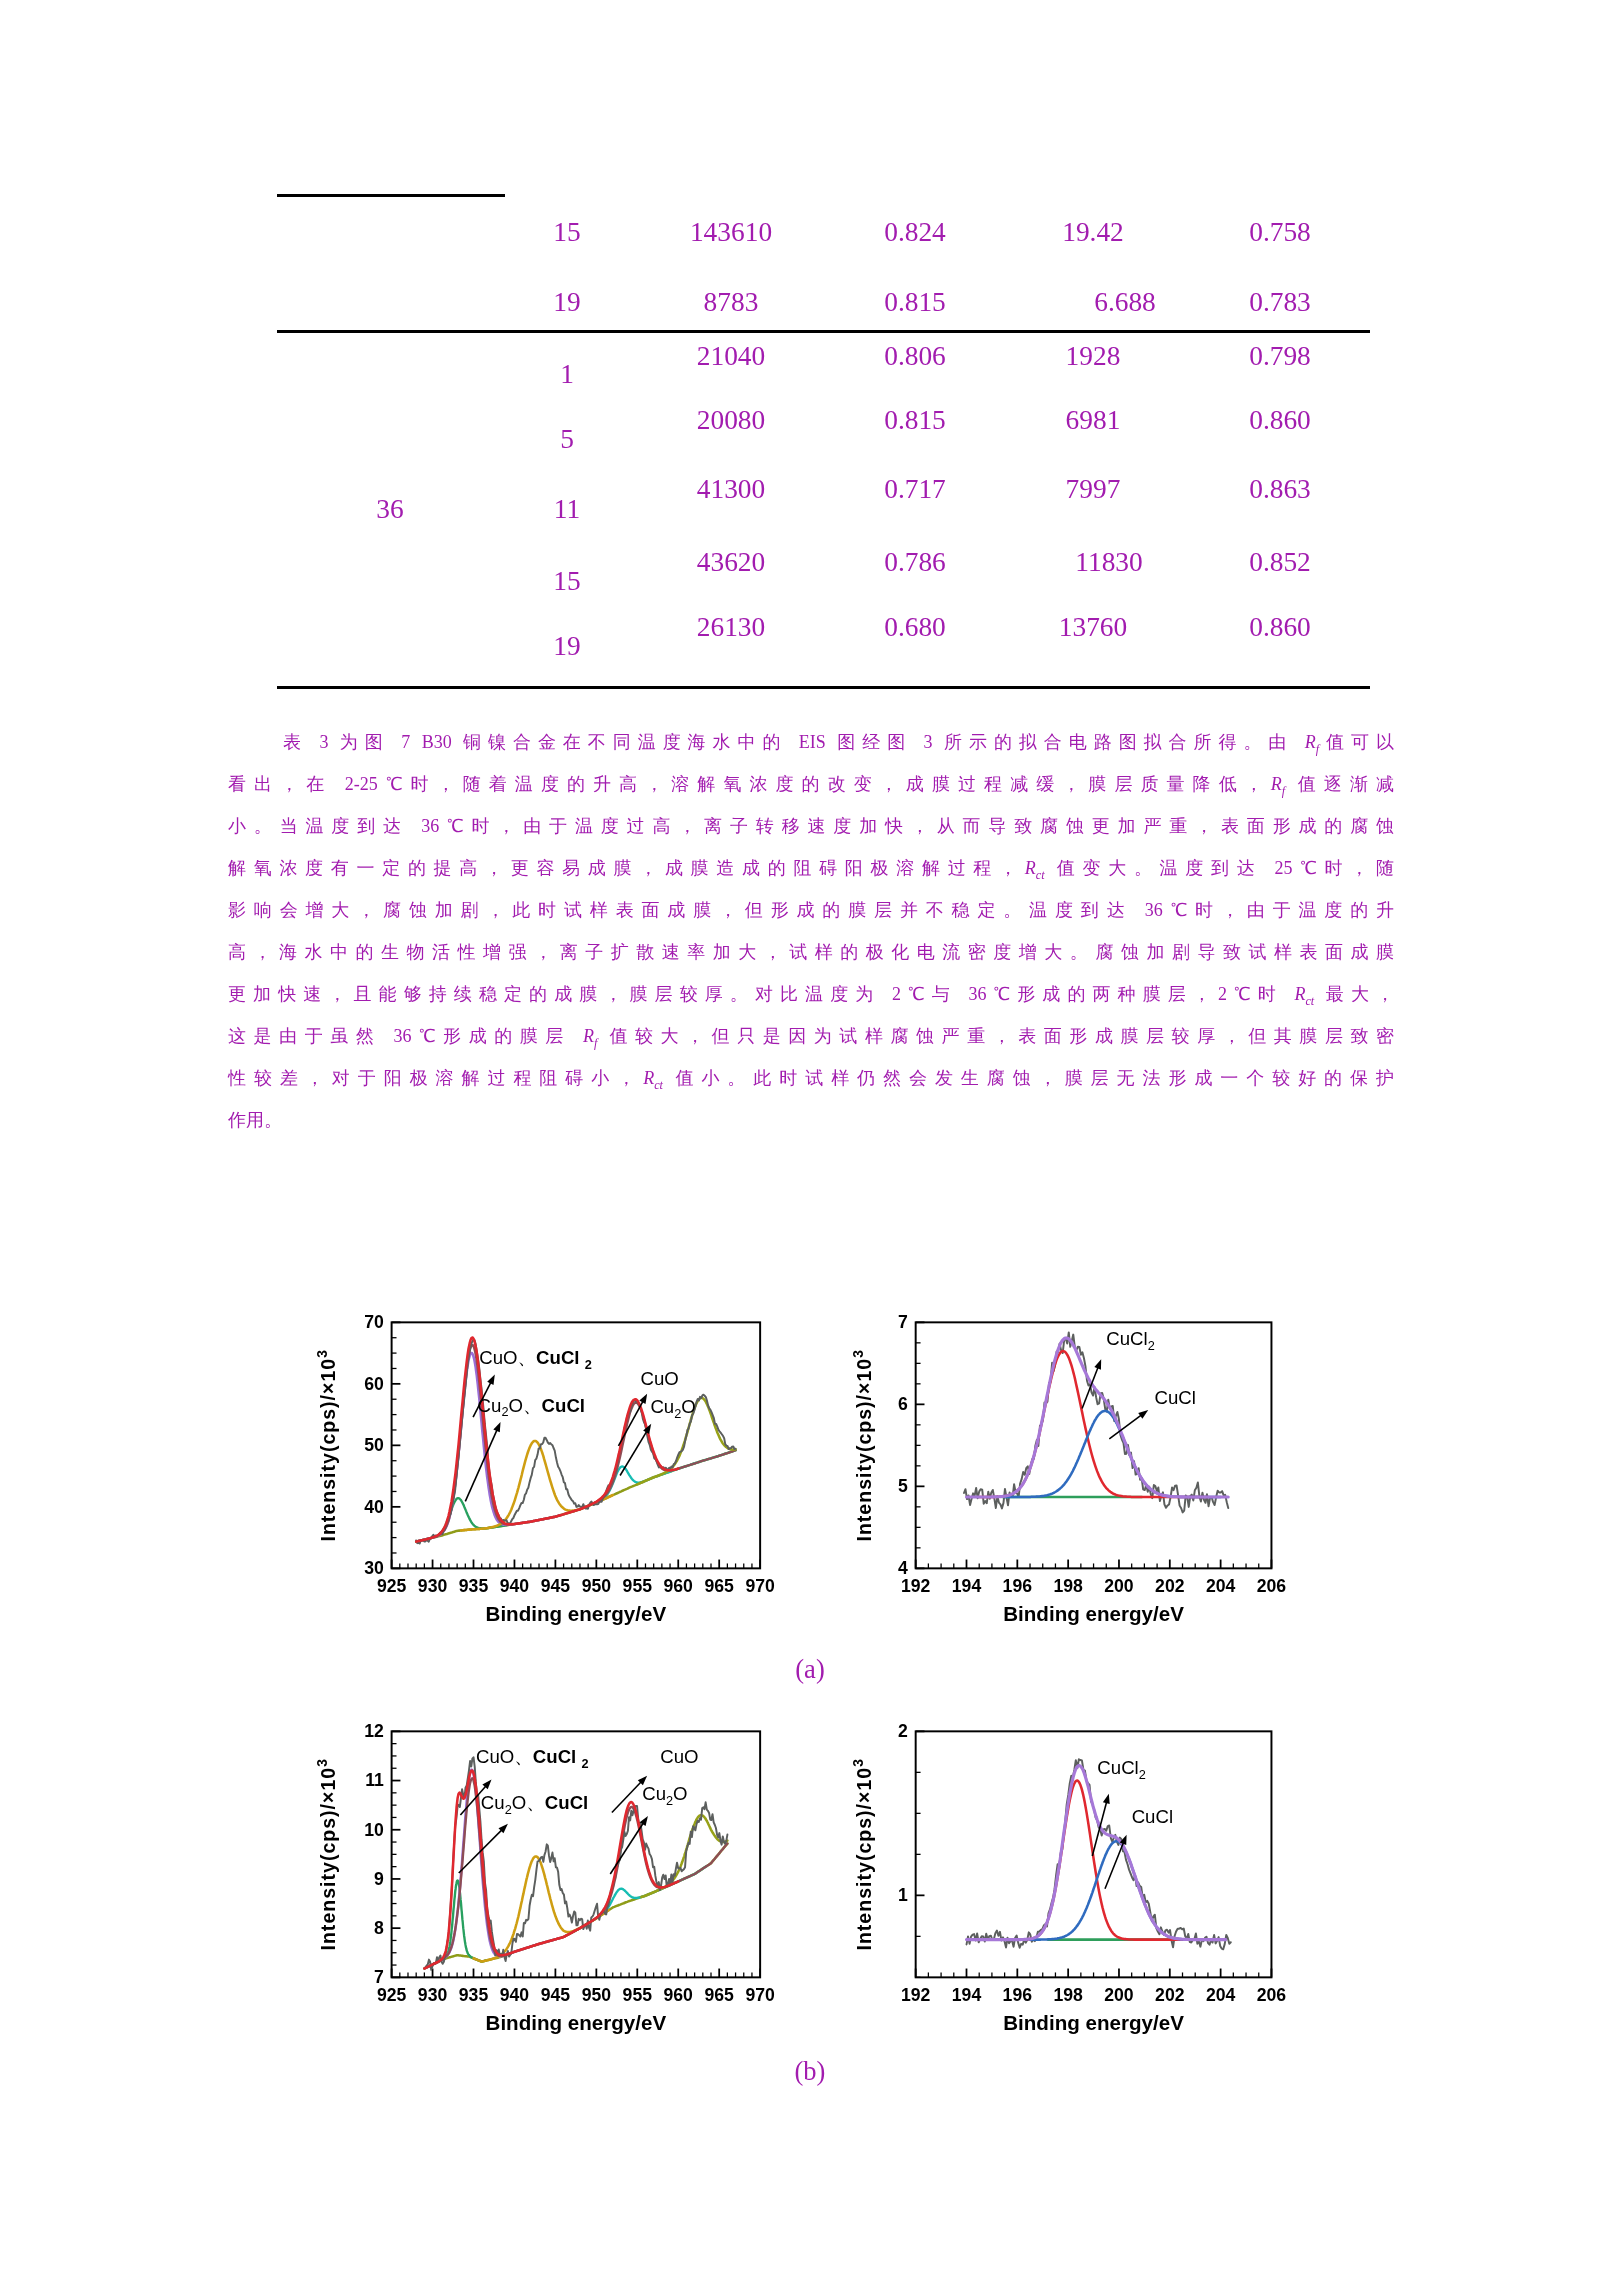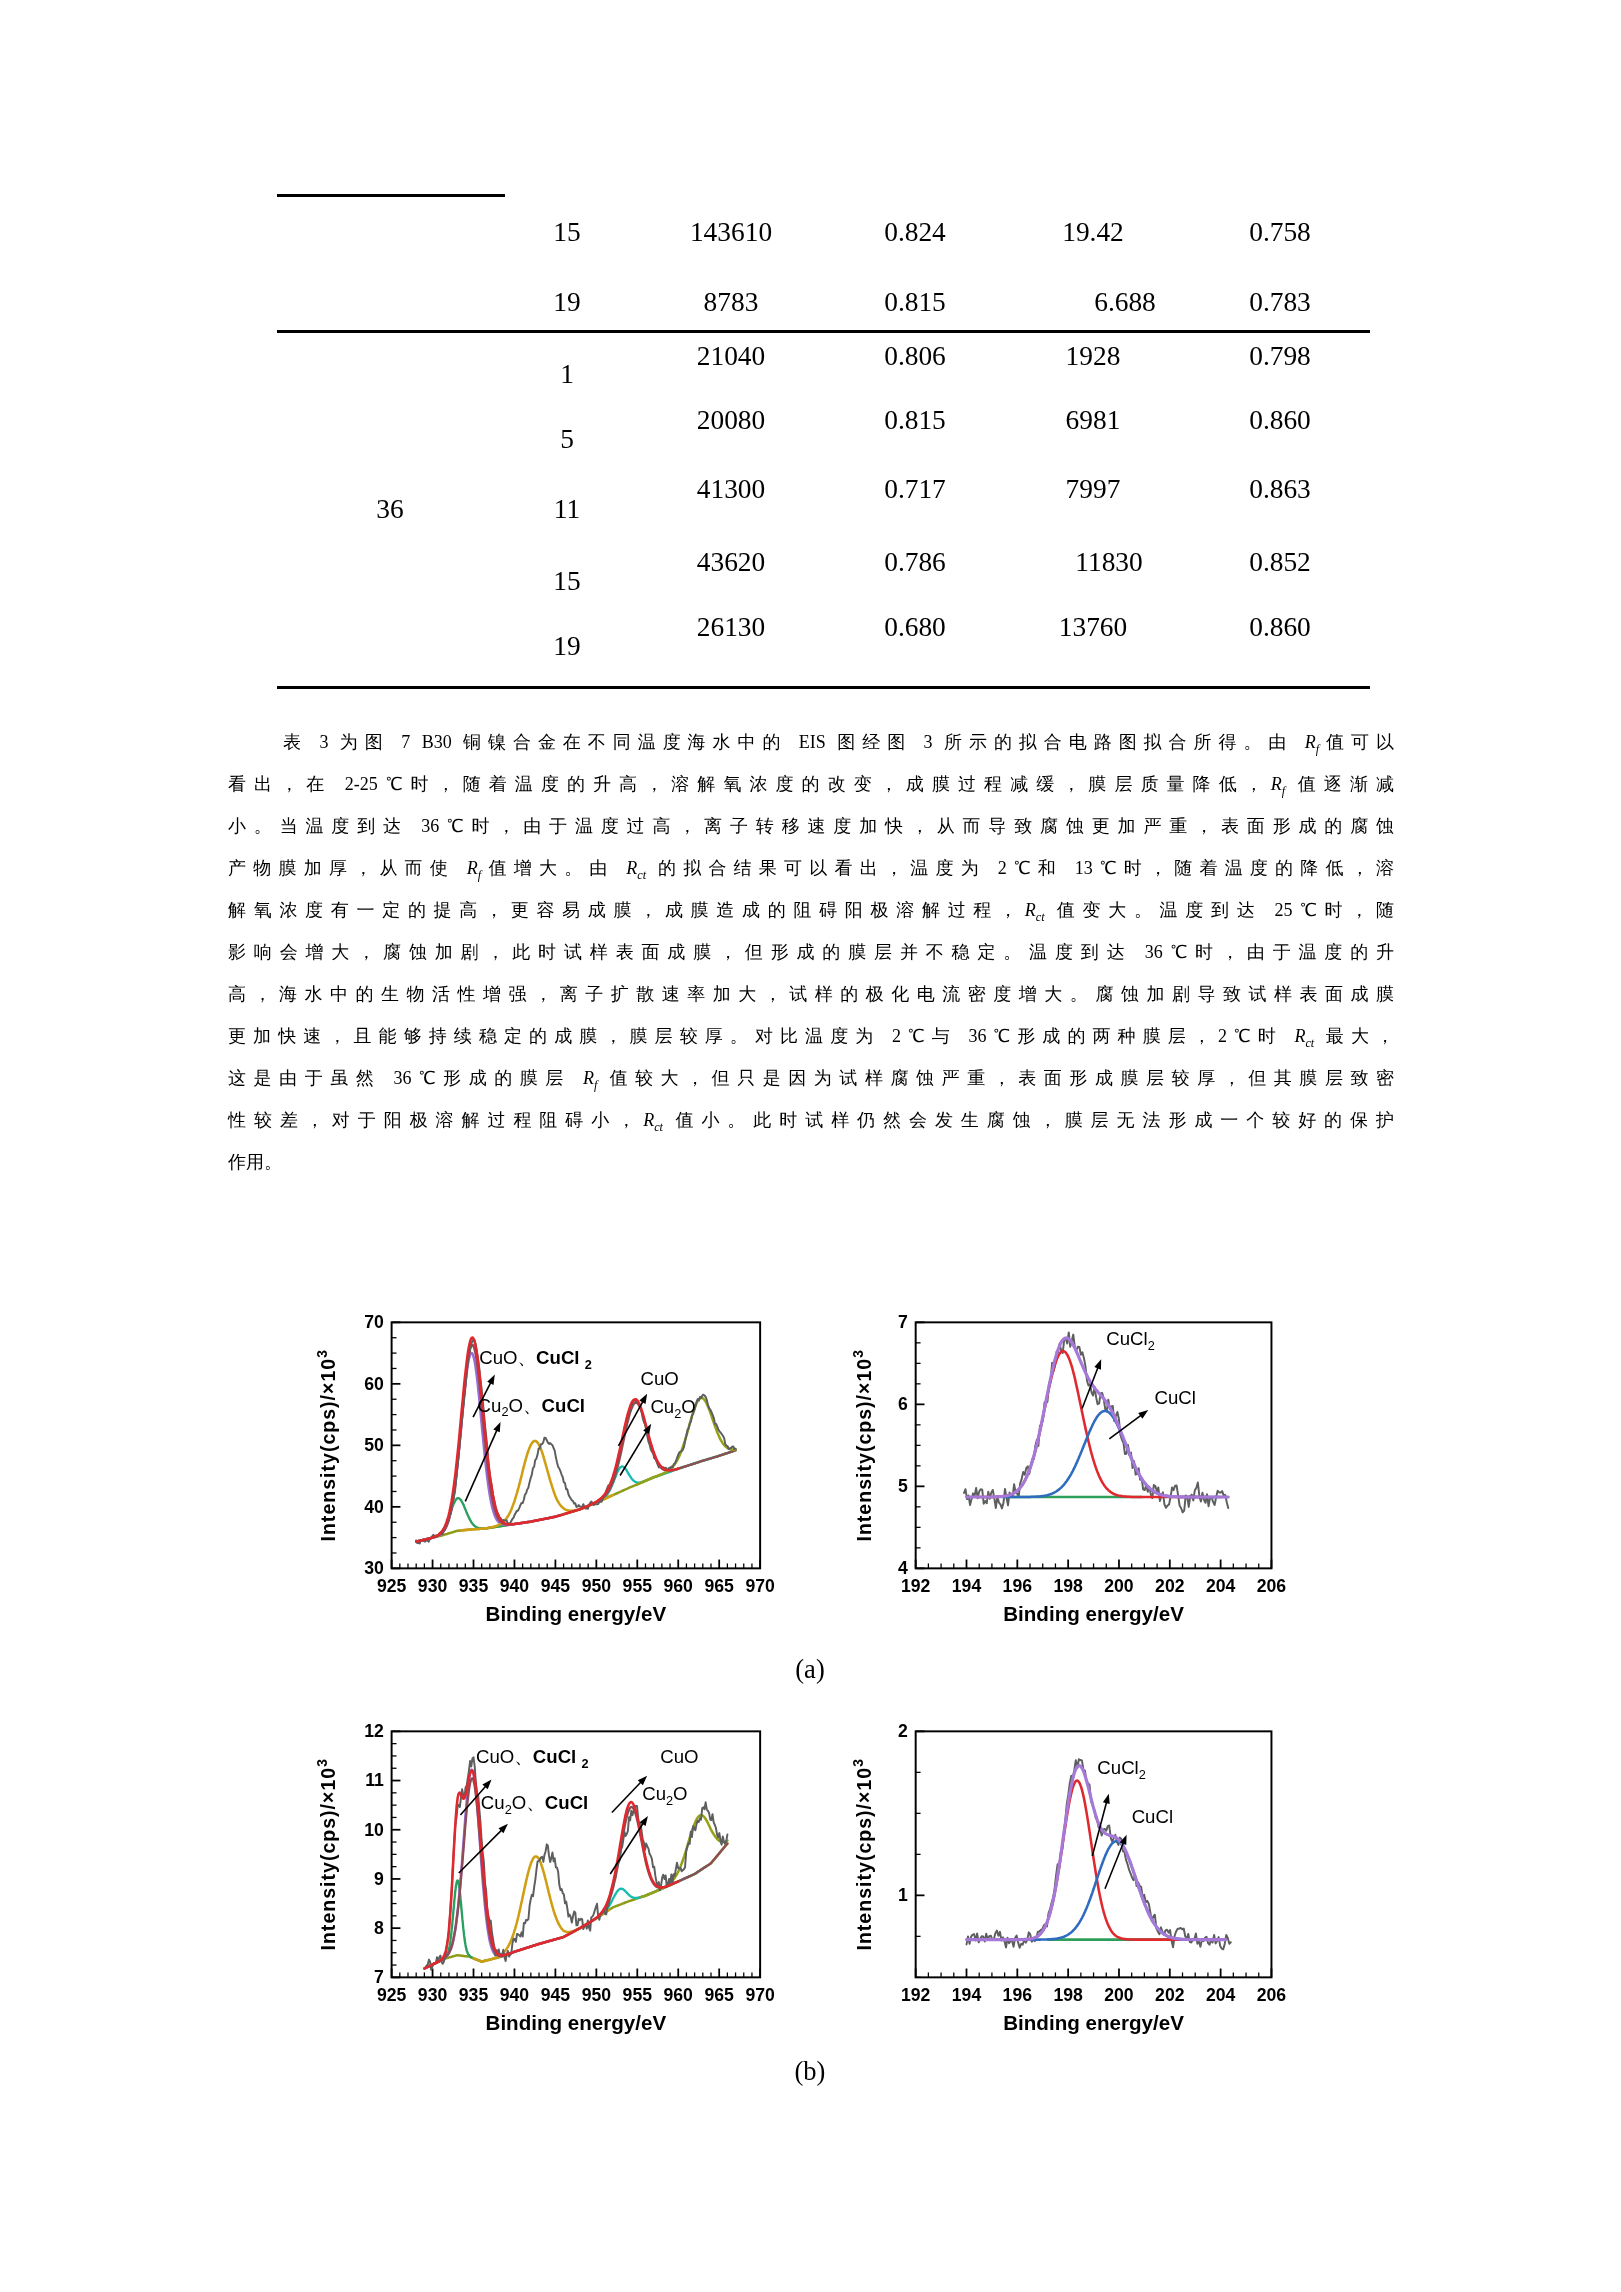--- a/index.html
+++ b/index.html
@@ -1,17 +1,17 @@
 <!DOCTYPE html>
 <html><head>
 <meta charset="utf-8">
 <style>
   html,body{margin:0;padding:0;background:#fff;}
   .page{position:relative;width:1621px;height:2293px;background:#fff;overflow:hidden;
-        font-family:"Liberation Serif", serif;color:#000000;}
+        font-family:"Liberation Serif", serif;color:#a21caf;}
   .rule{position:absolute;background:#000;}
   .cell{position:absolute;transform:translate(-50%,-50%);font-size:27.4px;white-space:nowrap;}
   .para{position:absolute;left:228px;top:721px;width:1166px;font-size:18px;}
   .pline{text-align:justify;text-align-last:justify;line-height:42px;height:42px;overflow:visible;}
   .pline.first{text-indent:55px;}
   .pline.last{text-align-last:left;}
   .rvar{font-style:italic;}
   .rvar sub{font-size:0.68em;font-style:italic;}
   .caption{position:absolute;transform:translateX(-50%);font-size:26.5px;}
   svg.chart{position:absolute;}
@@ -61,21 +61,20 @@
       <div class="cell" style="left: 915px; top: 627px;">0.680</div>
       <div class="cell" style="left: 1093px; top: 627px;">13760</div>
       <div class="cell" style="left: 1280px; top: 627px;">0.860</div>
       <div class="cell" style="left: 390px; top: 509px;">36</div>
     </div>
 
   <div id="para" class="para">
       <div class="pline first">表 3 为图 7 B30 铜镍合金在不同温度海水中的 EIS 图经图 3 所示的拟合电路图拟合所得。由 <span class="rvar">R<sub>f</sub></span>值可以</div>
       <div class="pline">看出，在 2-25℃时，随着温度的升高，溶解氧浓度的改变，成膜过程减缓，膜层质量降低，<span class="rvar">R<sub>f</sub></span> 值逐渐减</div>
       <div class="pline">小。当温度到达 36℃时，由于温度过高，离子转移速度加快，从而导致腐蚀更加严重，表面形成的腐蚀</div>
-      <div class="pline">产物膜加厚，从而使 <span class="rvar">R<sub>f</sub></span>值增大。由 <span class="rvar">R<sub>ct</sub></span> 的拟合结果可以看出，温度为 2℃和 13℃时，随着温度的降低，溶</div>
       <div class="pline">解氧浓度有一定的提高，更容易成膜，成膜造成的阻碍阳极溶解过程，<span class="rvar">R<sub>ct</sub></span> 值变大。温度到达 25℃时，随</div>
       <div class="pline">影响会增大，腐蚀加剧，此时试样表面成膜，但形成的膜层并不稳定。温度到达 36℃时，由于温度的升</div>
       <div class="pline">高，海水中的生物活性增强，离子扩散速率加大，试样的极化电流密度增大。腐蚀加剧导致试样表面成膜</div>
       <div class="pline">更加快速，且能够持续稳定的成膜，膜层较厚。对比温度为 2℃与 36℃形成的两种膜层，2℃时 <span class="rvar">R<sub>ct</sub></span> 最大，</div>
       <div class="pline">这是由于虽然 36℃形成的膜层 <span class="rvar">R<sub>f</sub></span> 值较大，但只是因为试样腐蚀严重，表面形成膜层较厚，但其膜层致密</div>
       <div class="pline">性较差，对于阳极溶解过程阻碍小，<span class="rvar">R<sub>ct</sub></span> 值小。此时试样仍然会发生腐蚀，膜层无法形成一个较好的保护</div>
       <div class="pline last">作用。</div>
     </div>
 
   <svg id="chart0" class="chart" style="left:312px;top:1290px;" width="466" height="345" viewBox="0 0 475 352">

